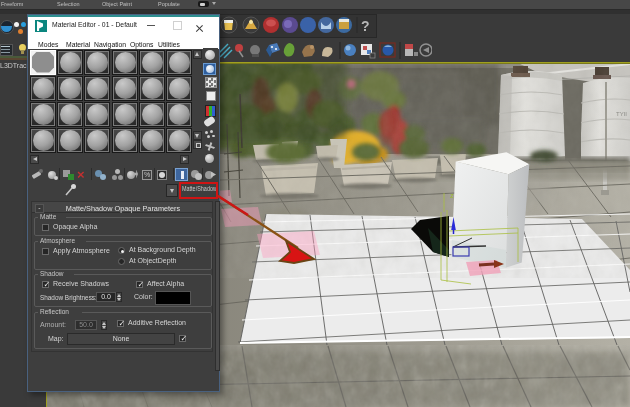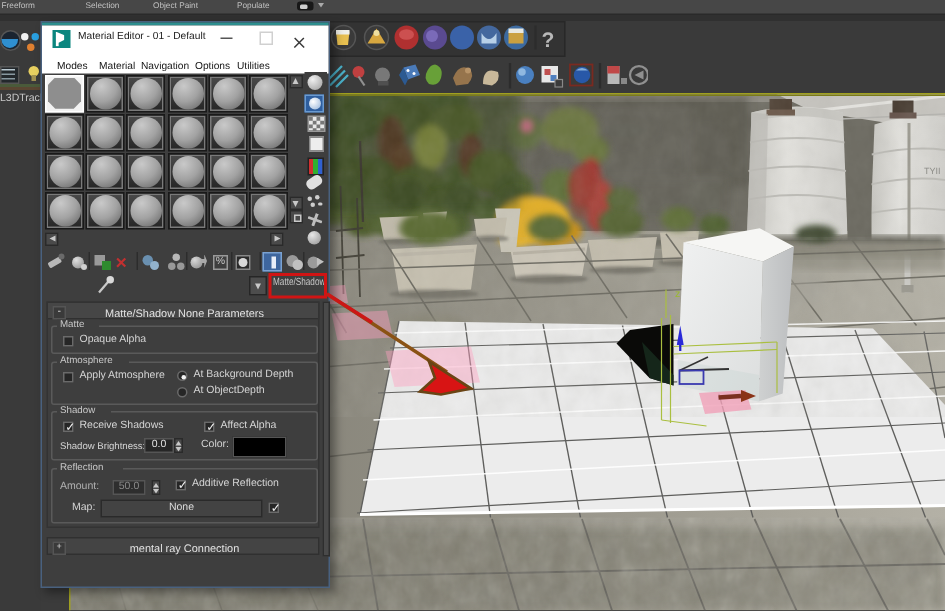--- a/index.html
+++ b/index.html
@@ -602,21 +602,21 @@
       <line x1="2" y1="12" x2="8" y2="5" stroke="#c8c8c8" stroke-width="1.5"></line>
       <circle cx="9.5" cy="3.5" r="2.5" fill="#d8d8d8"></circle>
     </svg>
 <div class="abs" style="left:138px;top:169px;width:12px;height:13px;background:#4d4d4d;border:1px solid #262626;box-sizing:border-box;">
       <div class="abs td" style="left:2.5px;top:4px;"></div>
     </div>
 <div class="abs" style="left:153.5px;top:170px;font-size:7px;color:#c8c8c8;transform:scaleX(0.78);transform-origin:0 0;white-space:nowrap;">Matte/Shadow</div>
 <div class="abs" style="left:151px;top:166.5px;width:34.5px;height:13.5px;border:2px solid #d01414;z-index:30;"></div>
 <div class="abs" style="left:3px;top:186px;width:182px;height:12px;background:#464646;border:1px solid #303030;box-sizing:border-box;">
       <div class="abs" style="left:3px;top:1.5px;width:7px;height:7px;background:#3a3a3a;border:1px solid #555;color:#ddd;font-size:7px;line-height:6px;text-align:center;">-</div>
-      <div class="abs" style="left:0;top:1.5px;width:182px;text-align:center;font-size:7.3px;color:#e2e2e2;">Matte/Shadow None Parameters</div>
+      <div class="abs" style="left:0;top:1.5px;width:182px;text-align:center;font-size:7.3px;color:#e2e2e2;">Matte/Shadow Opaque Parameters</div>
     </div>
 <div class="abs" style="left:6px;top:202px;width:176px;height:17px;border:1px solid #5a5a5a;border-radius:2px;"></div>
 <div class="abs" style="left:10px;top:198px;width:24px;background:#3e3e3e;font-size:6.5px;color:#c8c8c8;padding:0 2px;">Matte</div>
 <div class="abs" style="left:14px;top:209px;width:7px;height:7px;background:#262626;border:1px solid #6a6a6a;box-sizing:border-box;"></div>
 <div class="abs" style="left:25px;top:208px;font-size:7px;color:#d4d4d4;">Opaque Alpha</div>
 <div class="abs" style="left:6px;top:226px;width:176px;height:27px;border:1px solid #5a5a5a;border-radius:2px;"></div>
 <div class="abs" style="left:10px;top:222px;width:44px;background:#3e3e3e;font-size:6.5px;color:#c8c8c8;padding:0 2px;">Atmosphere</div>
 <div class="abs" style="left:14px;top:233px;width:7px;height:7px;background:#262626;border:1px solid #6a6a6a;box-sizing:border-box;"></div>
 <div class="abs" style="left:25px;top:232px;font-size:7px;color:#d4d4d4;">Apply Atmosphere</div>
 <div class="abs" style="left:90px;top:232px;width:7px;height:7px;border-radius:50%;background:#262626;border:1px solid #6a6a6a;box-sizing:border-box;">
@@ -656,17 +656,13 @@
     </div>
 <div class="abs" style="left:100px;top:304px;font-size:7px;color:#d4d4d4;">Additive Reflection</div>
 <div class="abs" style="left:20px;top:320px;font-size:7px;color:#d4d4d4;">Map:</div>
 <div class="abs" style="left:39px;top:318px;width:108px;height:12px;background:#434343;border:1px solid #2a2a2a;box-sizing:border-box;color:#dcdcdc;font-size:7px;line-height:10px;text-align:center;">None</div>
 <div class="abs" style="left:151px;top:320px;width:7px;height:7px;background:#262626;border:1px solid #6a6a6a;box-sizing:border-box;">
       <div class="abs" style="left:0.5px;top:-2.5px;font-size:8px;color:#f0f0f0;">✓</div>
     </div>
 <div class="abs" style="left:162px;top:319px;font-size:7px;color:#d4d4d4;"></div>
 <div class="abs" style="left:3px;top:186px;width:182px;height:151px;border:1px solid #333;box-sizing:border-box;pointer-events:none;"></div>
 <div class="abs" style="left:186.5px;top:186px;width:3px;height:168px;background:#4a4a4a;border:1px solid #2e2e2e;"></div>
-<div class="abs" style="left:3px;top:343px;width:182px;height:12px;background:#444444;border:1px solid #303030;box-sizing:border-box;">
-      <div class="abs" style="left:3px;top:1.5px;width:7px;height:7px;background:#3a3a3a;border:1px solid #555;color:#ddd;font-size:6px;line-height:6px;text-align:center;">+</div>
-      <div class="abs" style="left:0;top:1.5px;width:182px;text-align:center;font-size:7.3px;color:#e2e2e2;">mental ray Connection</div>
-    </div>
 </div>
 
 </body></html>

